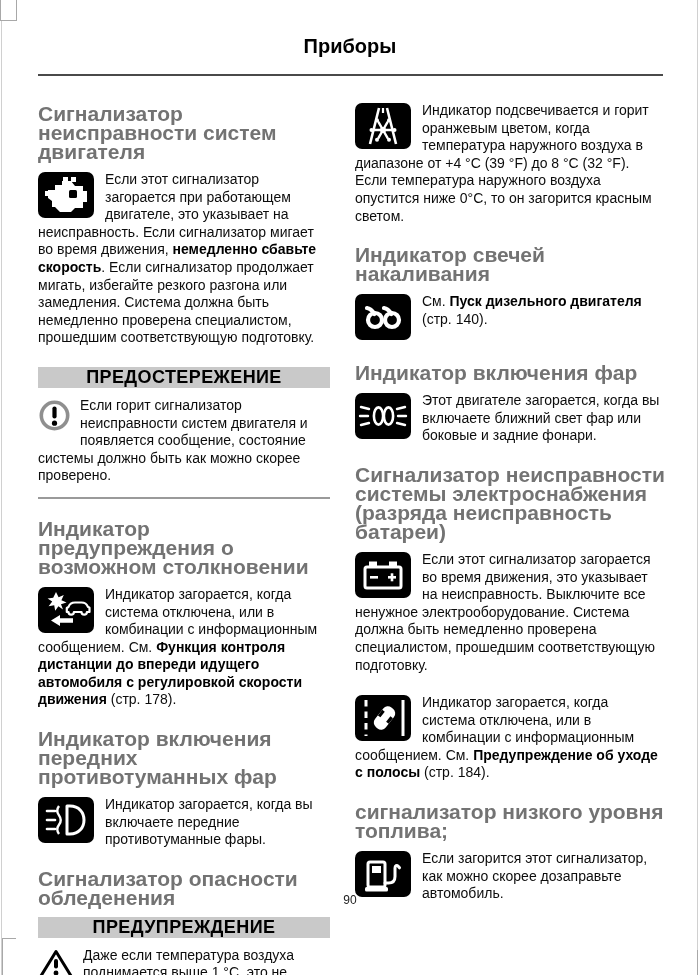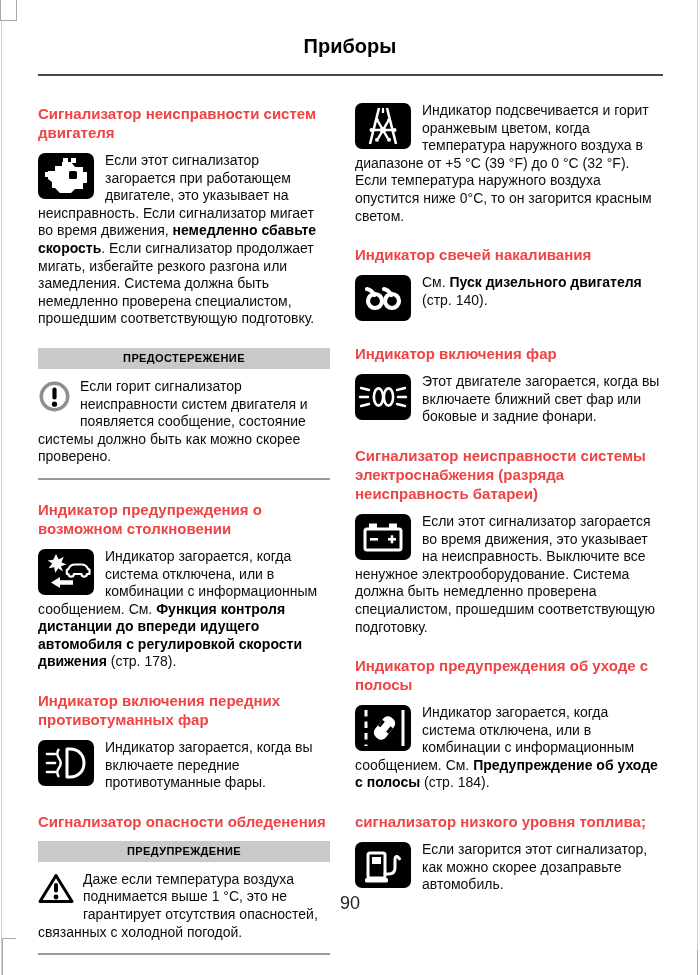--- a/index.html
+++ b/index.html
@@ -28,45 +28,45 @@
   }
   .title-rule{height:2px;background:#4a4a4a;margin:14px 37px 0 38px;}
 
   .cols{display:flex;gap:25px;padding:26px 35px 0 38px;}
   .col-left{width:292px;flex:none;}
   .col-right{width:310px;flex:none;}
 
   .sec{margin-bottom:20px;}
   .sec h2{
     margin:2px 0 10px 0;
-    font-size:15px;font-weight:bold;line-height:19px;color:#ef4444;
+    font-size:21px;font-weight:bold;line-height:19px;color:#737373;
   }
   .sec .body{overflow:visible;}
   .sec .body::after{content:"";display:block;clear:both;}
   .sec p{margin:0;font-size:14px;line-height:17.6px;color:#0c0c0c;}
   .sec p b{font-weight:bold;color:#000;}
 
   .iconbox{
     float:left;width:56px;height:46px;margin:1px 11px 3px 0;
     background:#000;border-radius:7px;
     display:flex;align-items:center;justify-content:center;
   }
   .warnicon{float:left;margin:2px 9px 2px 0;display:block;}
 
   .warnbar{
     height:21px;background:#c9c9c9;
-    font-size:11px;font-weight:bold;line-height:21px;
+    font-size:18px;font-weight:bold;line-height:21px;
     text-align:center;letter-spacing:.4px;color:#000;
     margin-bottom:9px;
   }
   .warn-divider{height:2px;background:#9a9a9a;margin-top:12px;}
 
   .footer-page{
     position:absolute;left:0;right:0;top:893px;
-    text-align:center;font-size:18px;color:#222;
+    text-align:center;font-size:12px;color:#222;
   }
 </style>
 </head>
 <body>
 
 <div class="page">
   <div class="edge left"></div>
   <div class="edge right"></div>
   <div class="corner-top-left"></div>
   <div class="corner-bottom-left"></div>
@@ -164,21 +164,21 @@
   </g>
   <circle cx="28" cy="27" r="3" fill="#fff"></circle>
   <circle cx="39.5" cy="27" r="2" fill="#fff"></circle>
                 <circle cx="16.5" cy="27" r="2" fill="#fff"></circle>
   <circle cx="34" cy="36.8" r="2" fill="#fff"></circle>
                 <circle cx="22" cy="36.8" r="2" fill="#fff"></circle>
   <circle cx="34" cy="17.2" r="2" fill="#fff"></circle>
                 <circle cx="22" cy="17.2" r="2" fill="#fff"></circle>
 </svg>
             </span>
-            <p><span>Индикатор подсвечивается и горит оранжевым цветом, когда температура наружного воздуха в диапазоне от +5 °C (39 °F) до 0 °C (32 °F). Если температура наружного воздуха опустится ниже 0°C, то он загорится красным светом.</span></p>
+            <p><span>Индикатор подсвечивается и горит оранжевым цветом, когда температура наружного воздуха в диапазоне от +4 °C (39 °F) до 8 °C (32 °F). Если температура наружного воздуха опустится ниже 0°C, то он загорится красным светом.</span></p>
           </div>
         </section>
         <section class="sec">
           <h2>Индикатор свечей накаливания</h2>
           <div class="body">
             <span class="iconbox">
               <svg width="56" height="46" viewBox="0 0 56 46">
   <circle cx="20" cy="26" r="7" fill="none" stroke="#fff" stroke-width="4.2"></circle>
   <circle cx="37" cy="26" r="7" fill="none" stroke="#fff" stroke-width="4.2"></circle>
   <path d="M12 14 q4 .5 7.5 6" fill="none" stroke="#fff" stroke-width="4.2" stroke-linecap="round"></path>
@@ -218,21 +218,20 @@
   <rect x="34" y="9.5" width="8" height="5" fill="#fff"></rect>
   <rect x="15" y="24" width="8" height="2.6" fill="#fff"></rect>
   <rect x="33" y="24" width="8" height="2.6" fill="#fff"></rect>
   <rect x="35.7" y="21.3" width="2.6" height="8" fill="#fff"></rect>
 </svg>
             </span>
             <p><span>Если этот сигнализатор загорается во время движения, это указывает на неисправность. Выключите все ненужное электрооборудование. Система должна быть немедленно проверена специалистом, прошедшим соответствующую подготовку.</span></p>
           </div>
         </section>
         <section class="sec">
-          <h2>Индикатор предупреждения об уходе с полосы</h2>
           <div class="body">
             <span class="iconbox">
               <svg width="56" height="46" viewBox="0 0 56 46">
   <line x1="11" y1="5" x2="11" y2="41" stroke="#fff" stroke-width="3" stroke-dasharray="6.5 5"></line>
   <line x1="48" y1="5" x2="48" y2="41" stroke="#fff" stroke-width="3"></line>
   <g transform="translate(29.5,23) rotate(38)">
     <rect x="-6.8" y="-12.5" width="13.6" height="25" rx="5.8" fill="#fff"></rect>
     <rect x="-6.8" y="-5" width="3.2" height="7" fill="#000"></rect>
     <rect x="3.6" y="-5" width="3.2" height="7" fill="#000"></rect>
   </g>

